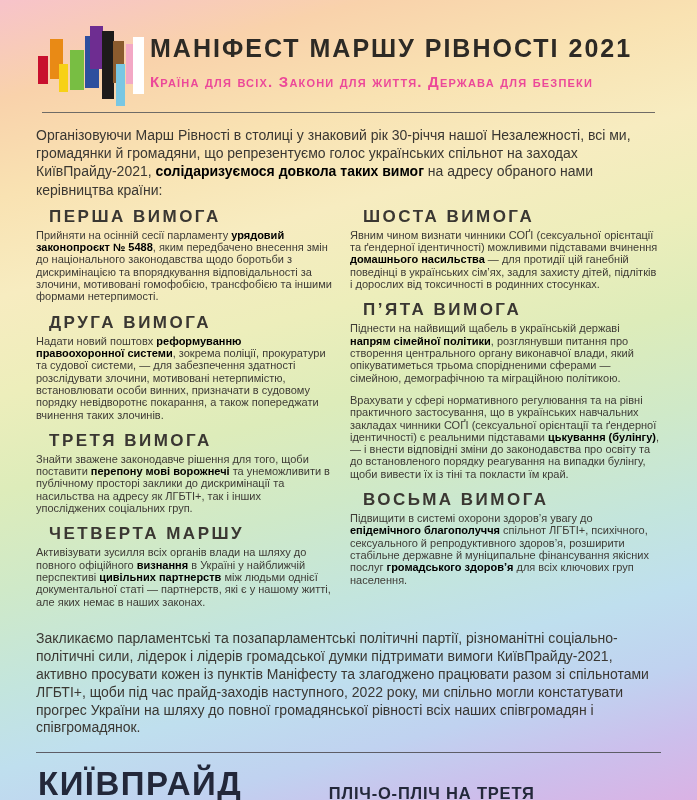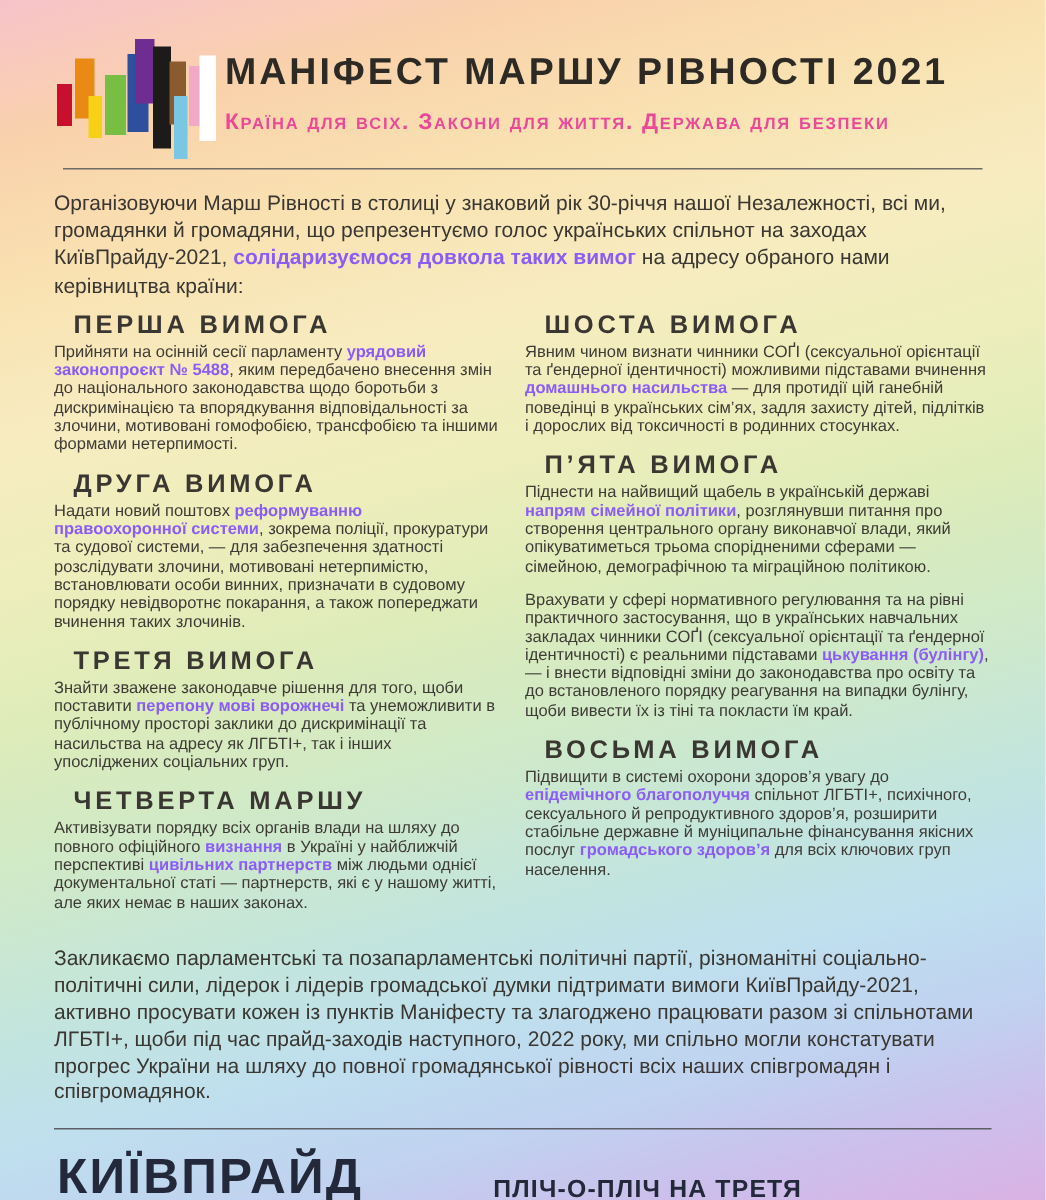--- a/index.html
+++ b/index.html
@@ -18,21 +18,21 @@
   .logo{position:absolute;left:36px;top:26px;width:108px;height:86px;}
   .logo .bar{position:absolute;}
   .header-text{position:absolute;left:150px;top:34px;white-space:nowrap;}
   .title{margin:0;font-size:25px;font-weight:bold;letter-spacing:2px;color:#2d2a25;}
   .subtitle{margin:10px 0 0;font-size:15px;font-weight:bold;font-variant:small-caps;
     letter-spacing:1.2px;color:#ec4899;}
   .divider{border:0;border-top:1.5px solid #6f6b66;margin:0 42px;}
 
   
   .intro{margin:13px 36px 8px;font-size:14px;line-height:1.3;color:#3a3732;}
-  b{color:#8b5cf6;}
+  b{color:#000000;}
 
   
   .demands{display:grid;grid-template-columns:296px 1fr;column-gap:18px;
     padding:0 36px;margin-top:6px;}
   .demand{margin-bottom:10px;}
   .demand-heading{margin:0 13px 2px;font-size:17px;font-weight:bold;letter-spacing:2.5px;color:#3a3732;}
   .demand-body{margin:0;font-size:11px;line-height:1.12;color:#3e3b36;}
 
   
   .closing{margin:12px 36px 0;font-size:14px;line-height:1.28;color:#3a3732;}
@@ -81,21 +81,21 @@
         <section class="demand">
           <h2 class="demand-heading">ДРУГА ВИМОГА</h2>
           <p class="demand-body"><span>Надати новий поштовх </span><b>реформуванню правоохоронної системи</b><span>, зокрема поліції, прокуратури та судової системи, — для забезпечення здатності розслідувати злочини, мотивовані нетерпимістю, встановлювати особи винних, призначати в судовому порядку невідворотнє покарання, а також попереджати вчинення таких злочинів.</span></p>
         </section>
         <section class="demand">
           <h2 class="demand-heading">ТРЕТЯ ВИМОГА</h2>
           <p class="demand-body"><span>Знайти зважене законодавче рішення для того, щоби поставити </span><b>перепону мові ворожнечі</b><span> та унеможливити в публічному просторі заклики до дискримінації та насильства на адресу як ЛГБТІ+, так і інших упосліджених соціальних груп.</span></p>
         </section>
         <section class="demand">
           <h2 class="demand-heading">ЧЕТВЕРТА МАРШУ</h2>
-          <p class="demand-body"><span>Активізувати порядку всіх органів влади на шляху до повного офіційного </span><b>визнання</b><span> в Україні у найближчій перспективі </span><b>цивільних партнерств</b><span> між людьми однієї документальної статі — партнерств, які є у нашому житті, але яких немає в наших законах.</span></p>
+          <p class="demand-body"><span>Активізувати зусилля всіх органів влади на шляху до повного офіційного </span><b>визнання</b><span> в Україні у найближчій перспективі </span><b>цивільних партнерств</b><span> між людьми однієї документальної статі — партнерств, які є у нашому житті, але яких немає в наших законах.</span></p>
         </section>
       </div>
     <div>
         <section class="demand">
           <h2 class="demand-heading">ШОСТА ВИМОГА</h2>
           <p class="demand-body"><span>Явним чином визнати чинники СОҐІ (сексуальної орієнтації та ґендерної ідентичності) можливими підставами вчинення </span><b>домашнього насильства</b><span> — для протидії цій ганебній поведінці в українських сім’ях, задля захисту дітей, підлітків і дорослих від токсичності в родинних стосунках.</span></p>
         </section>
         <section class="demand">
           <h2 class="demand-heading">П’ЯТА ВИМОГА</h2>
           <p class="demand-body"><span>Піднести на найвищий щабель в українській державі </span><b>напрям сімейної політики</b><span>, розглянувши питання про створення центрального органу виконавчої влади, який опікуватиметься трьома спорідненими сферами — сімейною, демографічною та міграційною політикою.</span></p>

